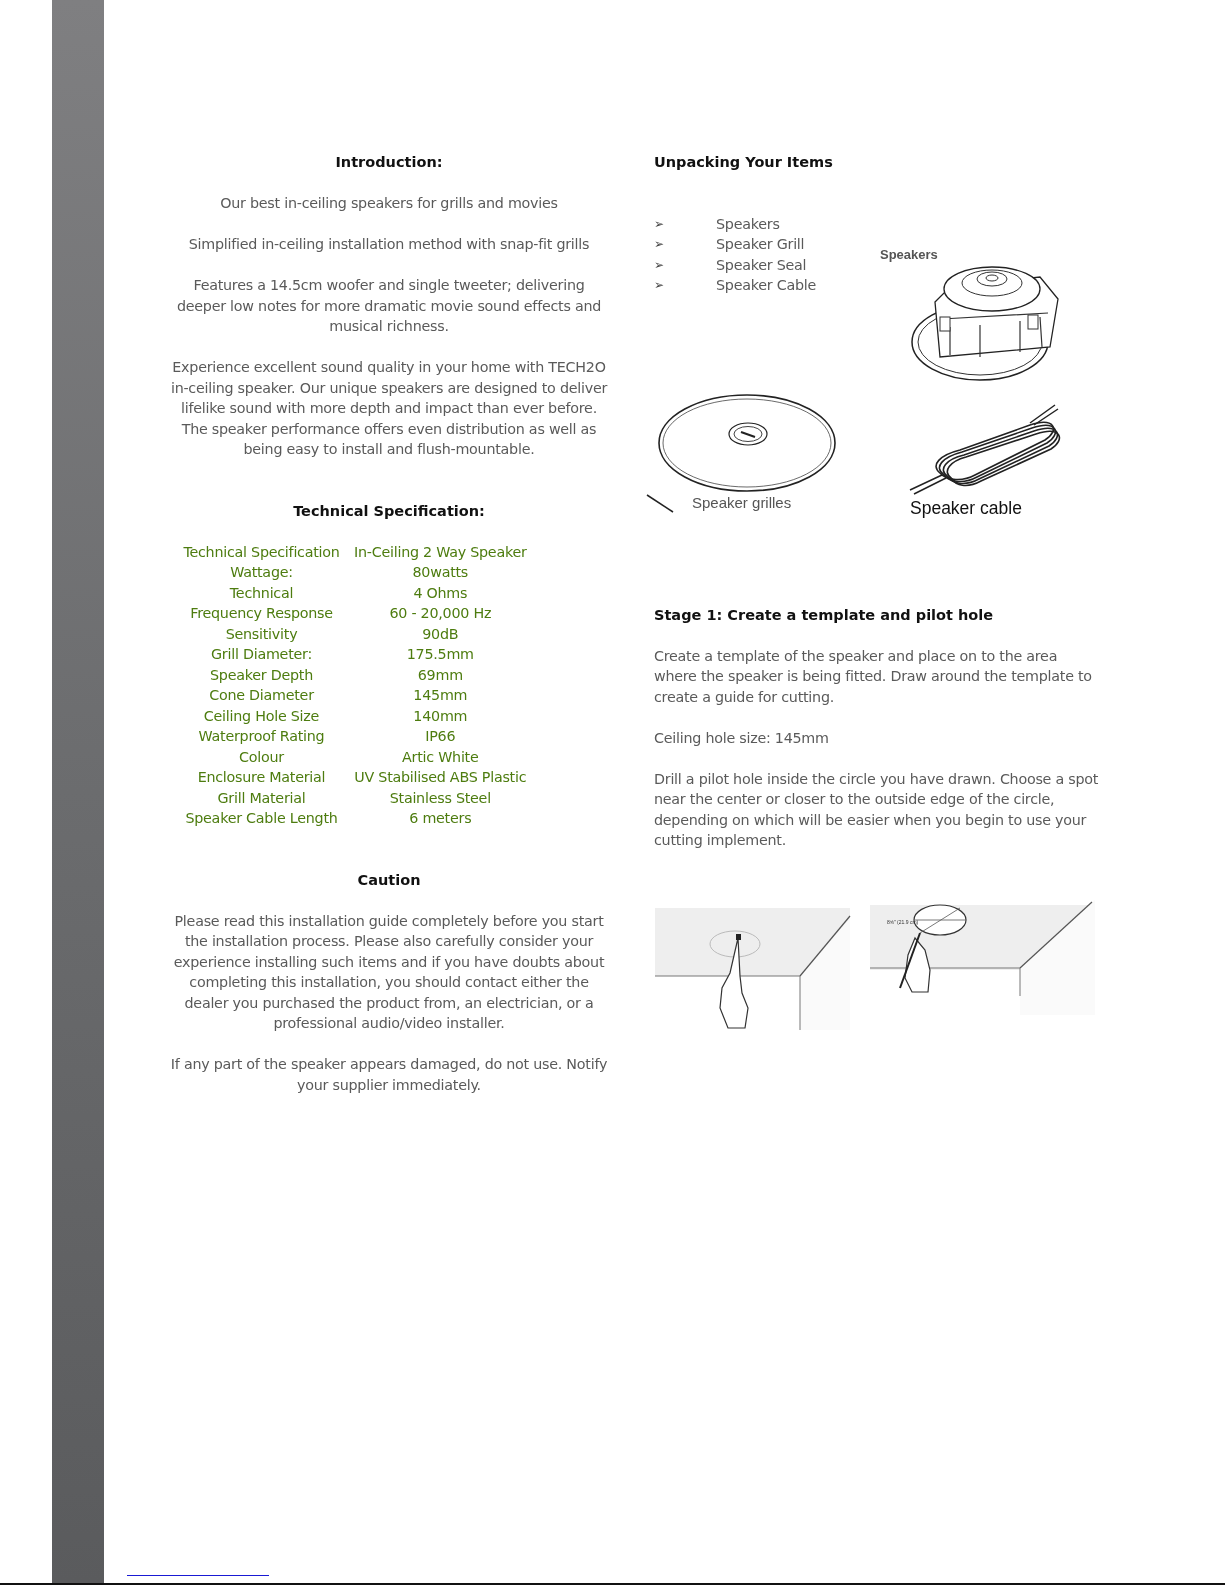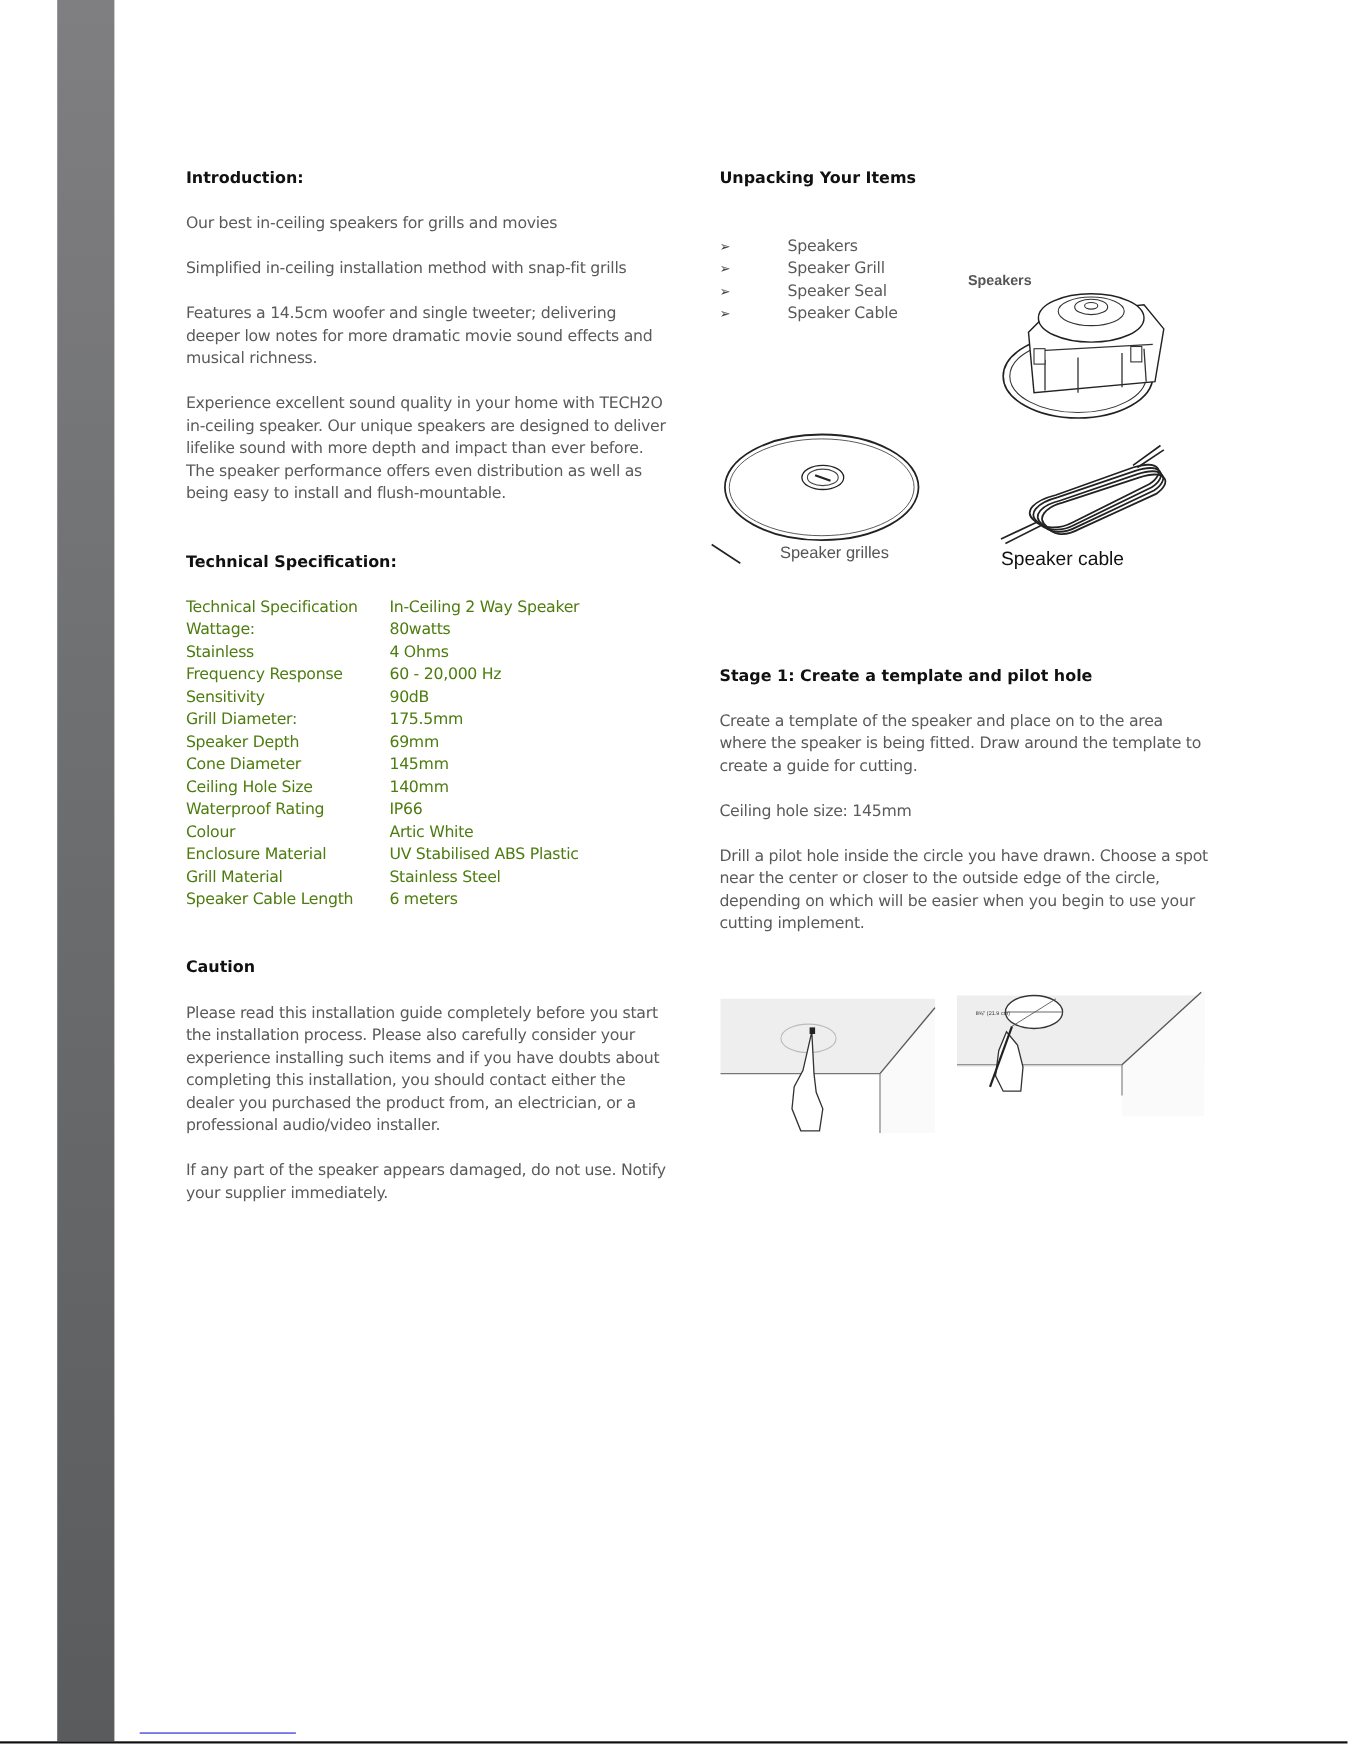--- a/index.html
+++ b/index.html
@@ -14,21 +14,21 @@
       background: linear-gradient(to bottom, #7f7f81 0%, #6b6c6e 50%, #5a5b5d 100%);
     }
     .bottom-rule {
       position: absolute; left: 0; top: 1583px; width: 1225px; height: 2px; background: #111;
     }
     .footer-link {
       position: absolute; left: 127px; top: 1574px; width: 142px; height: 1px;
       border-bottom: 1px solid #1a1ad4;
     }
     .col { position: absolute; top: 152px; }
-    .col-left { left: 169px; width: 440px; }
+    .col-left { left: 169px; width: 440px; text-align: center; }
     .col-right { left: 654px; width: 450px; }
     h2 {
       font-family: "DejaVu Sans", sans-serif;
       font-size: 14.5px; font-weight: bold; color: #111;
       margin: 0; line-height: 20.5px;
     }
     p {
       font-size: 14.3px; line-height: 20.5px; margin: 0; color: #5a5a5a;
       letter-spacing: -0.25px;
     }
@@ -74,21 +74,21 @@
       <tbody id="spec-body">
           <tr>
             <td class="k">Technical Specification</td>
             <td>In-Ceiling 2 Way Speaker</td>
           </tr>
           <tr>
             <td class="k">Wattage:</td>
             <td>80watts</td>
           </tr>
           <tr>
-            <td class="k">Stainless</td>
+            <td class="k">Technical</td>
             <td>4 Ohms</td>
           </tr>
           <tr>
             <td class="k">Frequency Response</td>
             <td>60 - 20,000 Hz</td>
           </tr>
           <tr>
             <td class="k">Sensitivity</td>
             <td>90dB</td>
           </tr>
@@ -185,21 +185,21 @@
 
 <div class="fig" style="left:645px; top:390px; width:200px; height:130px;">
   <svg width="200" height="130">
     <ellipse cx="102" cy="53" rx="88" ry="48" fill="#fff" stroke="#222" stroke-width="1.6"></ellipse>
     <ellipse cx="102" cy="53" rx="84" ry="44" fill="none" stroke="#444" stroke-width="0.8"></ellipse>
     <ellipse cx="103" cy="44" rx="19" ry="11" fill="none" stroke="#222" stroke-width="1.2"></ellipse>
     <ellipse cx="103" cy="44" rx="14" ry="7.5" fill="none" stroke="#444" stroke-width="1"></ellipse>
     <line x1="96" y1="42" x2="110" y2="47" stroke="#222" stroke-width="2"></line>
     <line x1="2" y1="105" x2="28" y2="122" stroke="#222" stroke-width="1.5"></line>
   </svg>
-  <span class="fig-label" style="left:64px; top:104px; font-size:15px; color:#555;">Speaker grilles</span>
+  <span class="fig-label" style="left:47px; top:104px; font-size:15px; color:#555;">Speaker grilles</span>
 </div>
 
 <div class="fig" style="left:900px; top:395px; width:170px; height:130px;">
   <svg width="170" height="100">
     <g fill="none" stroke="#222" stroke-width="1.6">
       <path d="M40 78 C30 70 40 60 60 55 L130 30 C155 22 160 35 145 45 L75 80 C60 88 45 84 40 78 Z"></path>
       <path d="M44 80 C33 72 43 62 62 57 L132 33 C157 25 162 38 147 48 L77 82 C62 90 48 86 44 80 Z"></path>
       <path d="M48 82 C37 74 47 64 64 60 L134 36 C159 28 164 41 149 51 L79 84 C64 92 52 88 48 82 Z"></path>
       <path d="M52 84 C41 76 51 66 66 62 L136 39 C161 31 166 44 151 54 L81 86 C66 94 56 90 52 84 Z"></path>
     </g>

